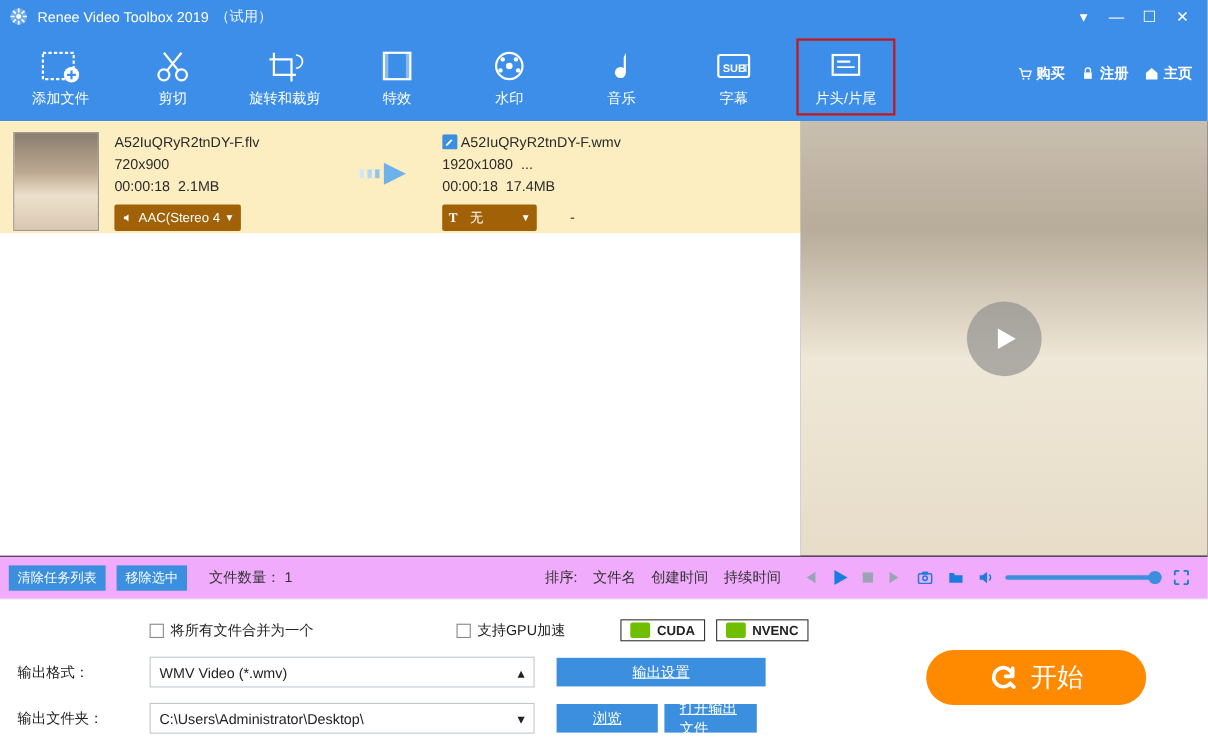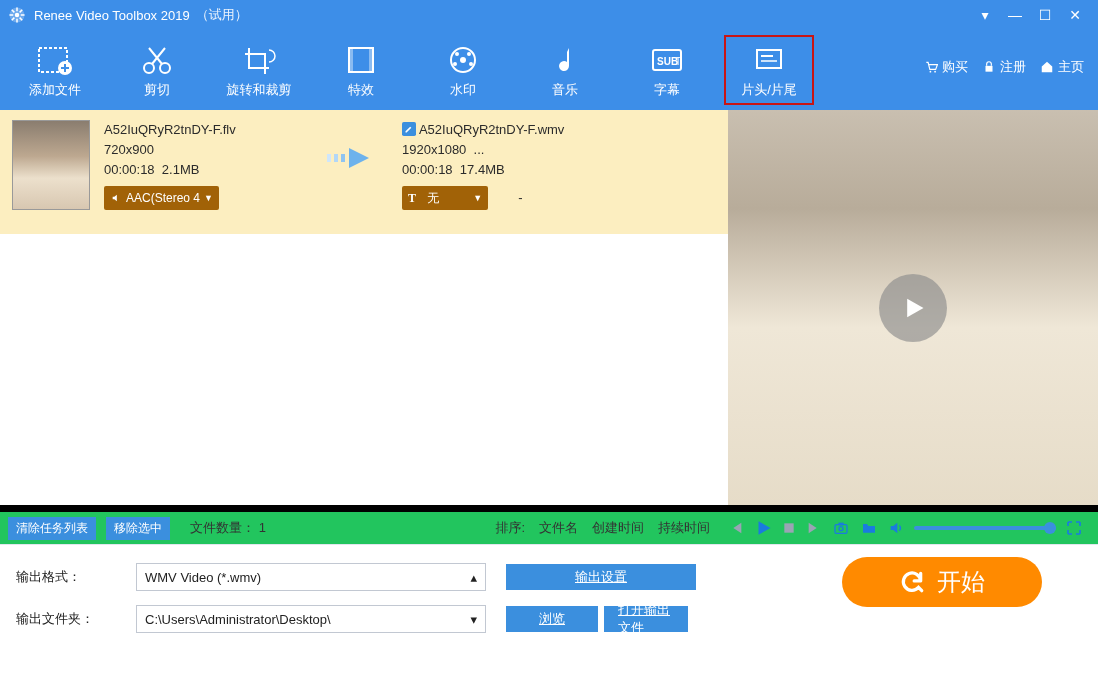--- a/index.html
+++ b/index.html
@@ -11,38 +11,38 @@
 .titlebar .trial { margin-left: 6px; opacity: .9; }
 .titlebar .spacer { flex: 1; }
 .titlebar .winbtn { width: 30px; text-align: center; cursor: pointer; font-size: 14px; }
 
 .toolbar { height: 80px; background: #3d8ee8; display: flex; align-items: center; padding: 0 10px; position: relative; }
 .toolbtn { width: 90px; height: 70px; display: flex; flex-direction: column; align-items: center; justify-content: center; color: #fff; cursor: pointer; margin-right: 12px; }
 .toolbtn.highlight { border: 2px solid #c81515; }
 .toolbtn .icon { height: 38px; display: flex; align-items: center; justify-content: center; }
 .toolbtn .label { font-size: 13px; margin-top: 2px; }
 .right-links { position: absolute; right: 14px; top: 28px; display: flex; gap: 14px; color: #fff; font-size: 13px; }
-.right-links span { display: inline-flex; align-items: center; gap: 4px; cursor: pointer; }
+.right-links span { display: inline-flex; align-items: center; gap: 4px; cursor: pointer; font-weight: bold; }
 
 .workarea { display: flex; height: 395px; }
 .filelist { flex: 1; background: #fff; }
-.filerow { height: 124px; background: #fceec0; display: flex; align-items: flex-start; padding: 10px 12px; gap: 14px; }
+.filerow { height: 102px; background: #fceec0; display: flex; align-items: flex-start; padding: 10px 12px; gap: 14px; }
 .thumb { width: 78px; height: 90px; background: linear-gradient(180deg,#8a7d6f 0%,#bda890 40%,#ece0cc 65%,#d8c7b1 100%); border: 1px solid #999; }
 .srcinfo, .dstinfo { width: 200px; color: #2b2b2b; font-size: 13px; line-height: 20px; }
 .arrow { width: 70px; display: flex; align-items: center; justify-content: center; margin-top: 24px; }
 .filerow .btnrow { margin-top: 6px; }
 .bluebtn { background: #a16207; color: #fff; font-size: 12px; padding: 2px 6px; border-radius: 2px; display: inline-flex; align-items: center; gap: 4px; cursor: pointer; }
 .bluebtn .caret { font-size: 9px; }
 
 .preview { width: 370px; background: #fff; display: flex; flex-direction: column; }
 .video { flex: 1; background: #111; position: relative; overflow: hidden; }
 .video .scene { position: absolute; inset: 0; background: linear-gradient(180deg,#c9bfb0 0%,#b8ac9a 25%,#efe7d7 55%,#e6dcc8 100%); }
 .playcircle { position: absolute; top: 50%; left: 50%; width: 68px; height: 68px; margin: -34px 0 0 -34px; border-radius: 50%; background: rgba(140,140,140,.65); display: flex; align-items: center; justify-content: center; }
 
-.controlrow { height: 40px; display: flex; align-items: center; padding: 0 8px; background: #22c55e; border-top: 7px solid #000000; border-bottom: 1px solid #e2e6ee; }
+.controlrow { height: 40px; display: flex; align-items: center; padding: 0 8px; background: #f0abfc; border-top: 1px solid #000000; border-bottom: 1px solid #e2e6ee; }
 .leftctrl { display: flex; align-items: center; gap: 10px; flex: 1; }
 .txtbtn { background: #3b8fde; color: #fff; padding: 3px 8px; font-size: 12px; cursor: pointer; }
 .countlbl { color: #333; margin-left: 10px; }
 .sortgrp { display: flex; gap: 14px; color: #333; margin-right: 10px; }
 .sortgrp span { cursor: pointer; }
 .playctrl { width: 370px; display: flex; align-items: center; gap: 10px; padding: 0 8px; }
 .picon { cursor: pointer; display: inline-flex; }
 .volslider { flex: 1; height: 4px; background: #3b8fde; position: relative; border-radius: 2px; }
 .volslider .knob { position: absolute; right: 0; top: -4px; width: 12px; height: 12px; background: #3b8fde; border-radius: 50%; }
 
@@ -291,20 +291,41 @@
       </div>
     <span class="picon">
         <svg width="16" height="16" viewBox="0 0 24 24">
           <path d="M3 3h6M3 3v6M21 3h-6M21 3v6M3 21h6M3 21v-6M21 21h-6M21 21v-6" stroke="#1a7be0" stroke-width="2.5" fill="none"></path>
         </svg>
       </span>
   </div>
 </div>
 
 <div class="settings">
+  <div class="row">
+    <div class="lblcol"></div>
+    <label class="checkbox">
+        <span class="box"></span>
+        <span>将所有文件合并为一个</span>
+      </label>
+    <div style="width:130px"></div>
+    <label class="checkbox">
+        <span class="box"></span>
+        <span>支持GPU加速</span>
+      </label>
+    <div style="width:40px"></div>
+    <span class="badge">
+        <span class="dot"></span>
+        <span>CUDA</span>
+      </span>
+    <span class="badge">
+        <span class="dot"></span>
+        <span>NVENC</span>
+      </span>
+  </div>
 
   <div class="row">
     <div class="lblcol">输出格式：</div>
     <div class="selectbox">
         <span>WMV Video (*.wmv)</span>
         <span>▴</span>
       </div>
     <div style="width:20px"></div>
     <span class="bluewide" style="width:190px">输出设置</span>
     <div style="flex:1"></div>

